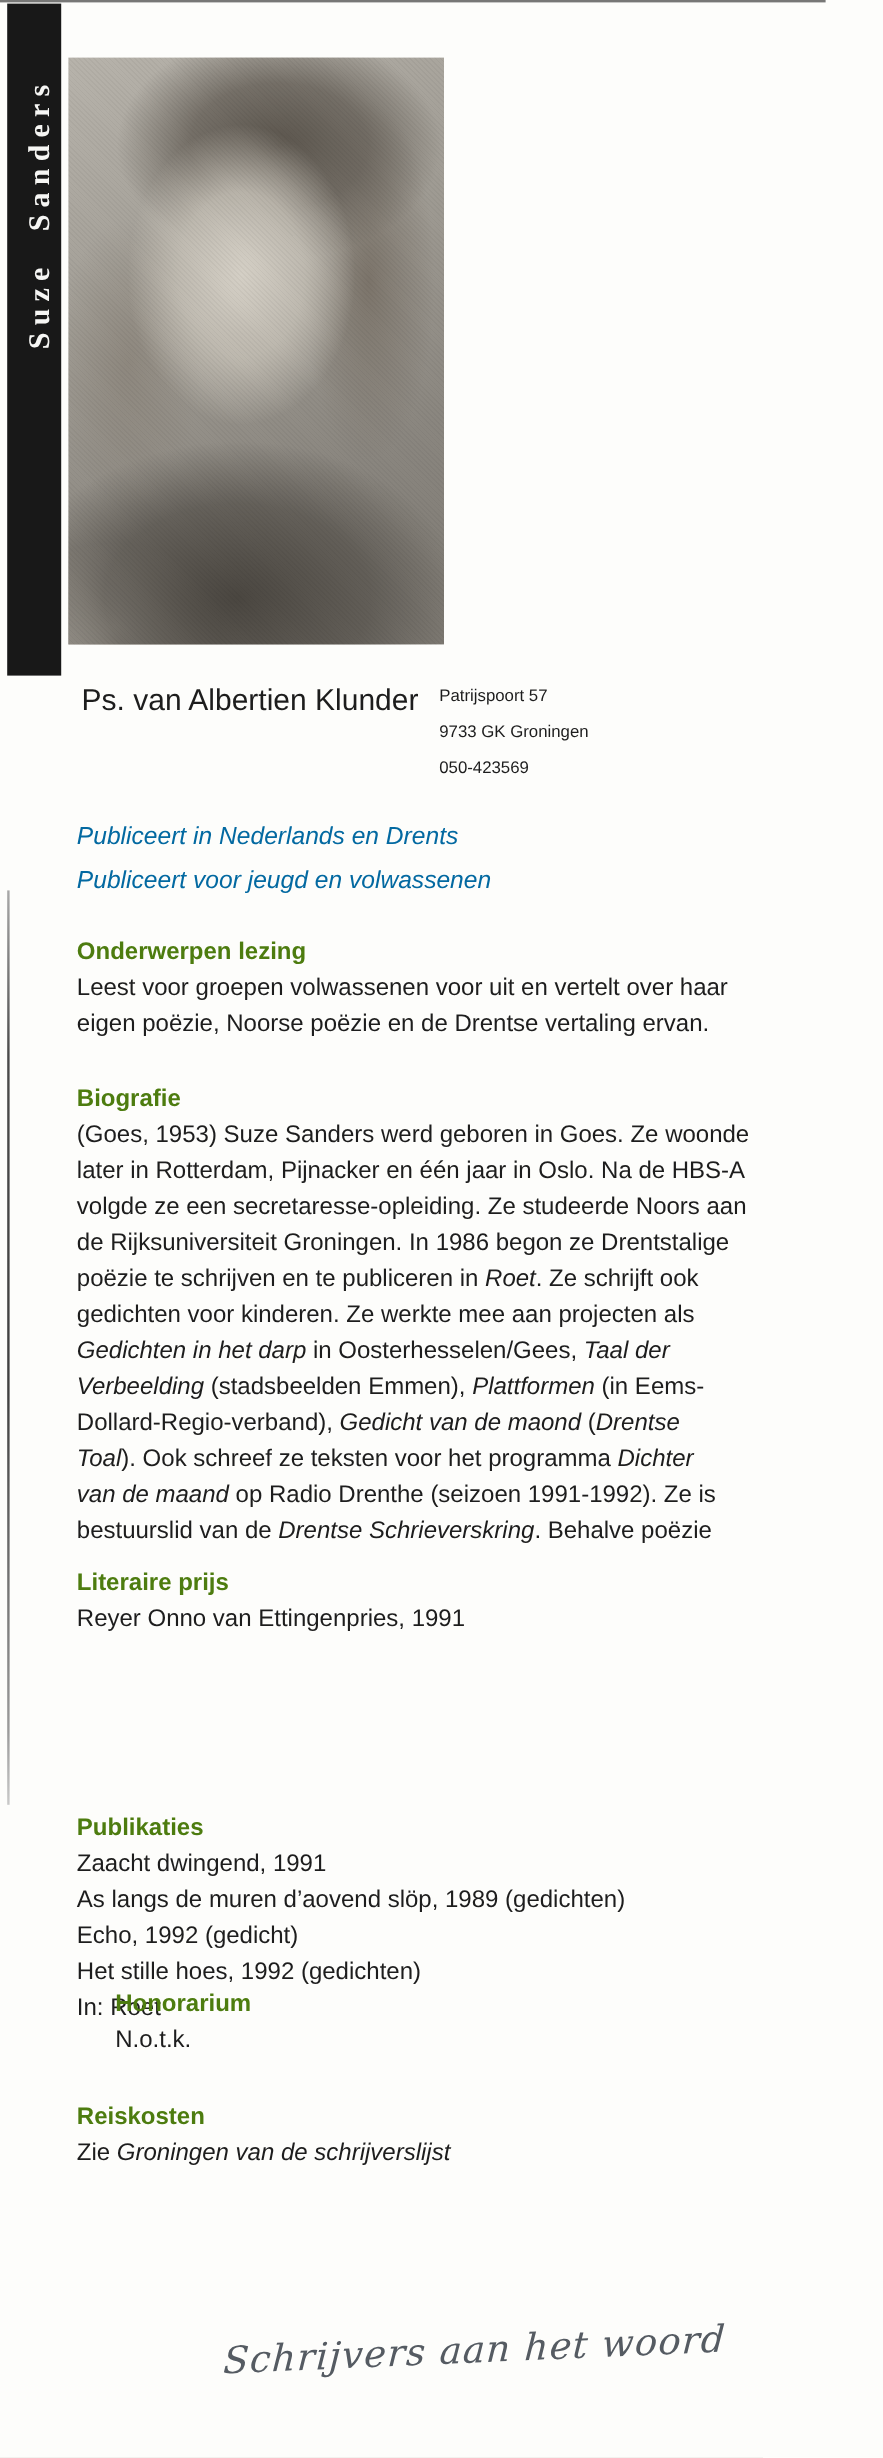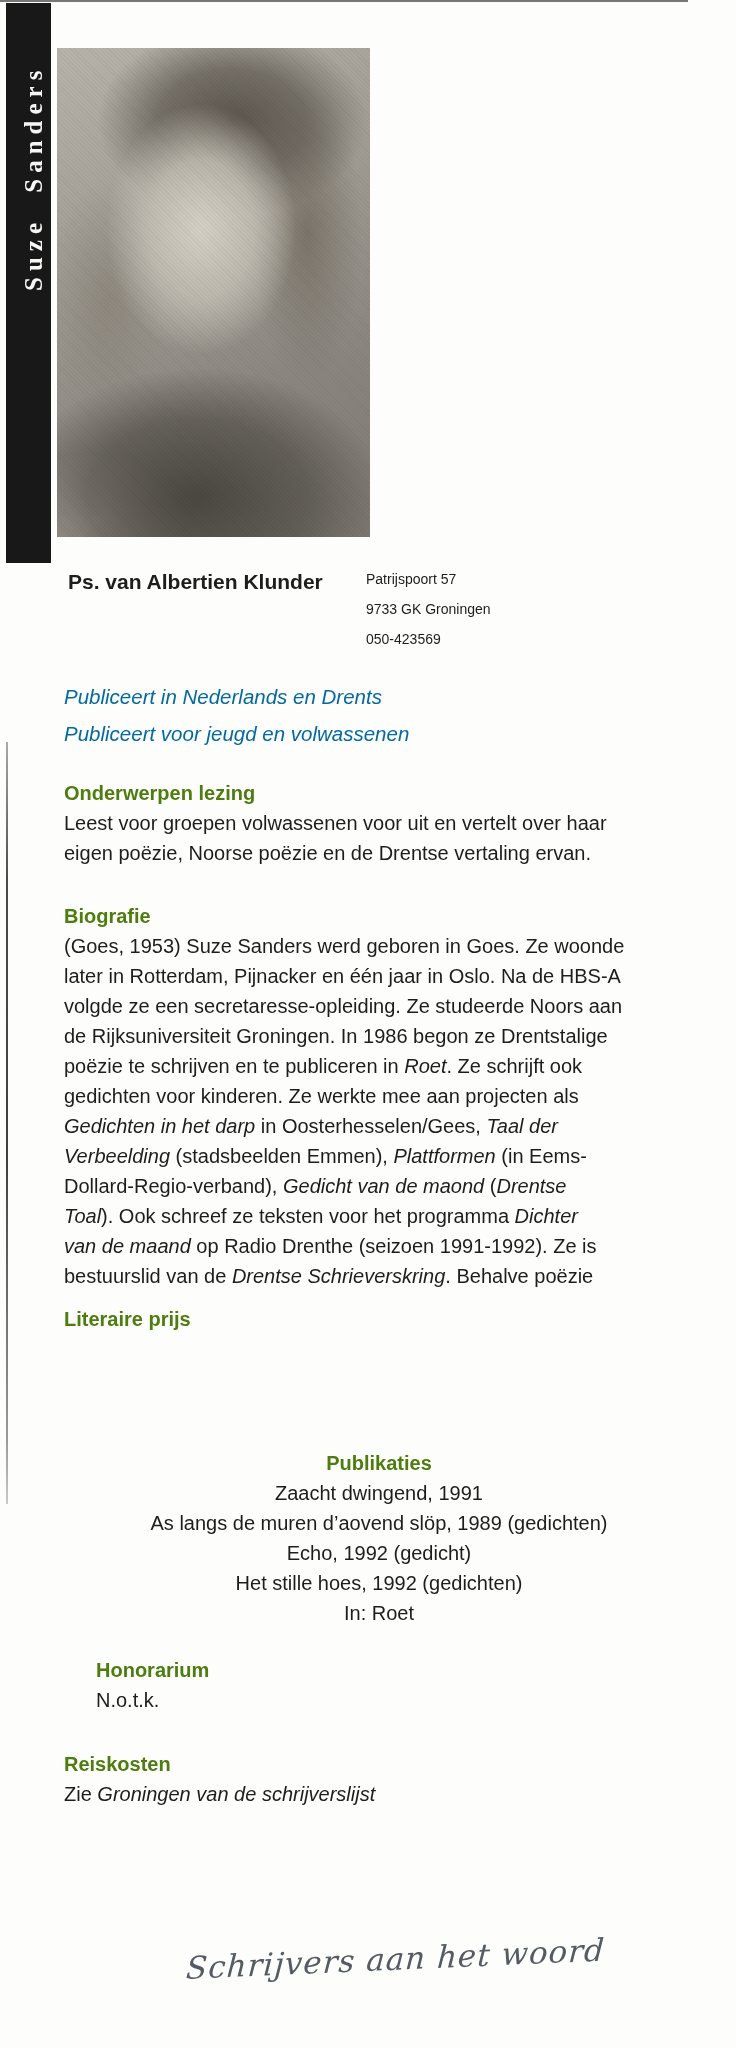--- a/index.html
+++ b/index.html
@@ -26,33 +26,33 @@
       radial-gradient(95px 125px at 46% 37%,rgba(214,209,199,.97) 0%,rgba(196,191,181,.85) 55%,rgba(160,155,147,0) 100%),
       radial-gradient(40px 26px at 46% 47%,rgba(120,112,102,.5) 0%,rgba(120,112,102,0) 100%),
       radial-gradient(135px 95px at 56% 15%,rgba(86,80,72,.95) 0%,rgba(98,92,84,.75) 55%,rgba(108,102,94,0) 100%),
       radial-gradient(55px 150px at 80% 38%,rgba(118,110,100,.85) 0%,rgba(118,110,100,0) 100%),
       radial-gradient(60px 120px at 16% 52%,rgba(135,128,118,.7) 0%,rgba(135,128,118,0) 100%),
       radial-gradient(185px 130px at 45% 92%,rgba(72,68,62,.96) 0%,rgba(84,80,74,.7) 60%,rgba(96,92,86,0) 100%),
       radial-gradient(90px 70px at 12% 97%,rgba(205,200,190,.9) 0%,rgba(205,200,190,0) 100%),
       linear-gradient(155deg,#b7b3ab 0%,#a09c94 38%,#8a867f 70%,#7e7a73 100%);
   }
   
-  .pseudo{position:absolute;left:68px;top:570px;font-weight:bold;font-size:21px;}
+  .pseudo{position:absolute;left:68px;top:570px;font-weight:normal;font-size:25px;}
   .address{position:absolute;left:366px;top:566px;font-size:14px;line-height:26px;}
   
   .intro{position:absolute;left:64px;top:678px;font-style:italic;font-size:20.5px;line-height:37px;color:#0369a1;}
   
   .section{position:absolute;left:64px;width:630px;font-size:20px;line-height:30px;}
   .section h3{margin:0;font-size:20px;line-height:30px;font-weight:bold;color:#4d7c0f;}
   .tline{min-height:30px;}
   .it{font-style:italic;}
   .s-onderwerpen{top:778px;}
   .s-biografie{top:901px;}
   .s-literaire{top:1304px;}
-  .s-publikaties{top:1448px;text-align:center;}
+  .s-publikaties{top:1508px;}
   .s-honorarium{top:1655px;margin-left:32px;}
   .s-reiskosten{top:1749px;}
   
   .handwriting{
     position:absolute;left:186px;top:1942px;width:360px;
     font-family:"DejaVu Serif",serif;font-style:italic;font-size:31px;color:#434a52;
     transform:rotate(-2.5deg) skewX(-6deg);letter-spacing:1px;white-space:nowrap;opacity:.9;
   }
 </style>
 </head>
@@ -103,20 +103,23 @@
         <div class="tline"><span class="it">Verbeelding</span> (stadsbeelden Emmen), <span class="it">Plattformen</span> (in Eems-</div>
         <div class="tline">Dollard-Regio-verband), <span class="it">Gedicht van de maond</span> (<span class="it">Drentse</span></div>
         <div class="tline"><span class="it">Toal</span>). Ook schreef ze teksten voor het programma <span class="it">Dichter</span></div>
         <div class="tline"><span class="it">van de maand</span> op Radio Drenthe (seizoen 1991-1992). Ze is</div>
         <div class="tline">bestuurslid van de <span class="it">Drentse Schrieverskring</span>. Behalve poëzie</div>
       </div>
   </div>
 
   <div class="section s-literaire">
     <h3>Literaire prijs</h3>
+    <div>
+        <div class="tline">Reyer Onno van Ettingenpries, 1991</div>
+      </div>
   </div>
 
   <div class="section s-publikaties">
     <h3>Publikaties</h3>
     <div>
         <div class="tline">Zaacht dwingend, 1991</div>
         <div class="tline">As langs de muren d’aovend slöp, 1989 (gedichten)</div>
         <div class="tline">Echo, 1992 (gedicht)</div>
         <div class="tline">Het stille hoes, 1992 (gedichten)</div>
         <div class="tline">In: Roet</div>

